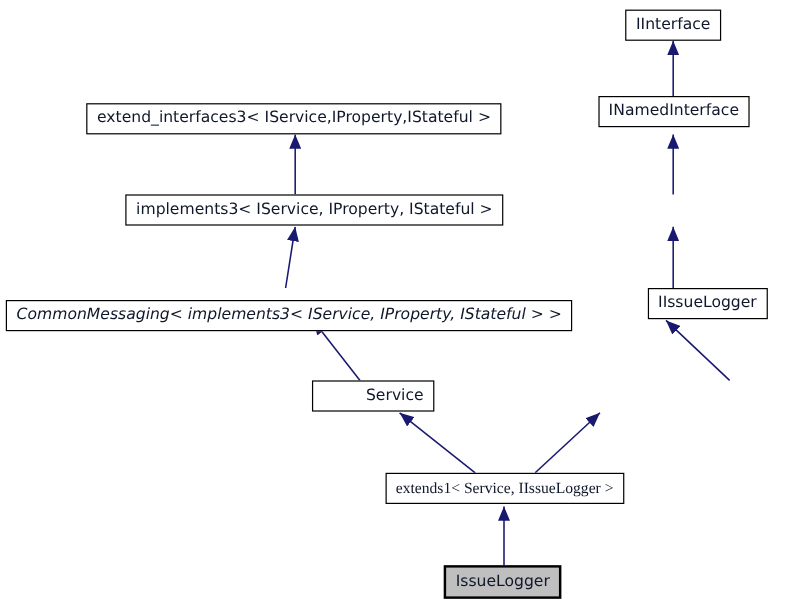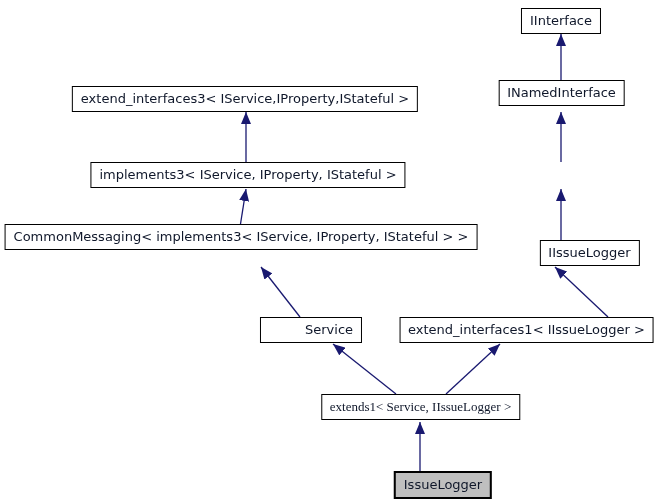--- a/index.html
+++ b/index.html
@@ -63,21 +63,20 @@
       <line x1="608" y1="317" x2="555" y2="267" marker-end="url(#arrow)"></line>
       <line x1="396" y1="394" x2="333" y2="344" marker-end="url(#arrow)"></line>
       <line x1="446" y1="394" x2="500" y2="344" marker-end="url(#arrow)"></line>
       <line x1="420" y1="472" x2="420" y2="422" marker-end="url(#arrow)"></line>
     </g>
   </svg>
 
   <div class="node" style="left:561px;   top:20.5px;">IInterface</div>
   <div class="node" style="left:245px;   top:98.5px;text-align:right;">extend_interfaces3&lt; IService,IProperty,IStateful &gt;</div>
   <div class="node" style="left:561.5px; top:93px;">INamedInterface</div>
-  <div class="node" style="left:248px;   top:175px;">implements3&lt; IService, IProperty, IStateful &gt;</div>
-  <div class="node" style="left:241px;   top:237px;">CommonMessaging&lt; implements3&lt; IService, IProperty, IStateful &gt; &gt;</div>
+  <div class="node" style="left:262px;   top:175px;">implements3&lt; IService, IProperty, IStateful &gt;</div>
+  <div class="node" style="left:241px;   top:263px;font-style:italic;">CommonMessaging&lt; implements3&lt; IService, IProperty, IStateful &gt; &gt;</div>
   <div class="node" style="left:560.5px; top:253px;margin-left:29px;">IIssueLogger</div>
   <div class="node" style="left:311px;   top:330px;padding-left:44px;">Service</div>
-  <div class="node" style="left:526.5px; top:330px;">extend_interfaces1&lt; IIssueLogger &gt;</div>
   <div class="node" style="left:420.5px; top:407px;font-family:Liberation Serif, serif;">extends1&lt; Service, IIssueLogger &gt;</div>
-  <div class="node highlight" style="left:419px; top:484.5px;margin-left:24px;">IssueLogger</div>
+  <div class="node highlight" style="left:419px; top:484.5px;">IssueLogger</div>
 
 </div>
 
 </body></html>

